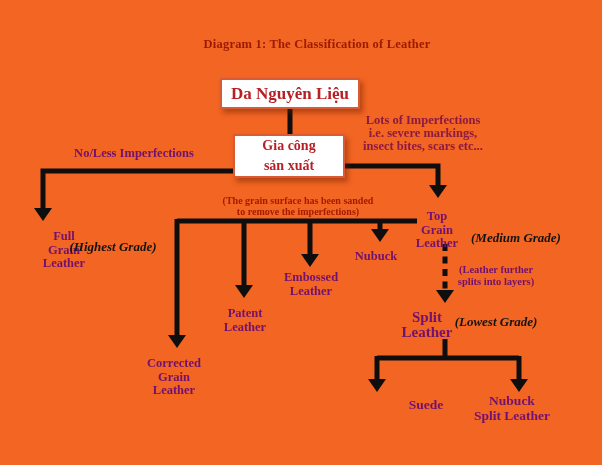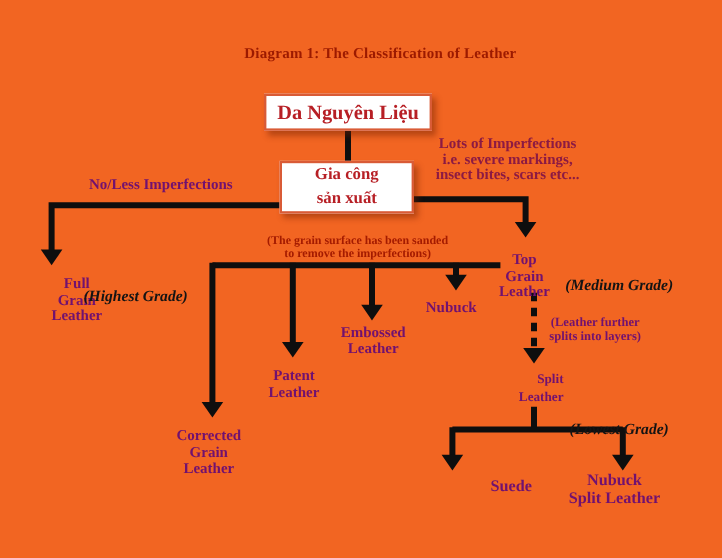--- a/index.html
+++ b/index.html
@@ -99,23 +99,23 @@
 Grain
 Leather</div>
   <div class="lbl purple" style="left:376px; top:257px;">Nubuck</div>
   <div class="lbl purple" style="left:311px; top:284px;">Embossed
 Leather</div>
   <div class="lbl purple" style="left:245px; top:320px;">Patent
 Leather</div>
   <div class="lbl purple" style="left:174px; top:377px;">Corrected
 Grain
 Leather</div>
-  <div class="lbl purple" style="left:451px; top:324px; font-size:11px; line-height:14.5px;text-align:right;">Split
+  <div class="lbl purple" style="left:427px; top:324px; font-size:15px; line-height:14.5px;">Split
 Leather</div>
   <div class="lbl purple" style="left:378px; top:405px; font-size:13.5px;margin-left:48px;">Suede</div>
   <div class="lbl purple" style="left:512px; top:408px; font-size:13.5px; line-height:14.5px;">Nubuck
 Split Leather</div>
 
   <div class="lbl grade" style="left:113px; top:247px;text-align:center;">(Highest Grade)</div>
   <div class="lbl grade" style="left:516px; top:216px;margin-top:22px;">(Medium Grade)</div>
-  <div class="lbl grade" style="left:516px; top:322px;margin-top:36px;">(Lowest Grade)</div>
+  <div class="lbl grade" style="left:496px; top:322px;">(Lowest Grade)</div>
 
 </div>
 
 </body></html>

